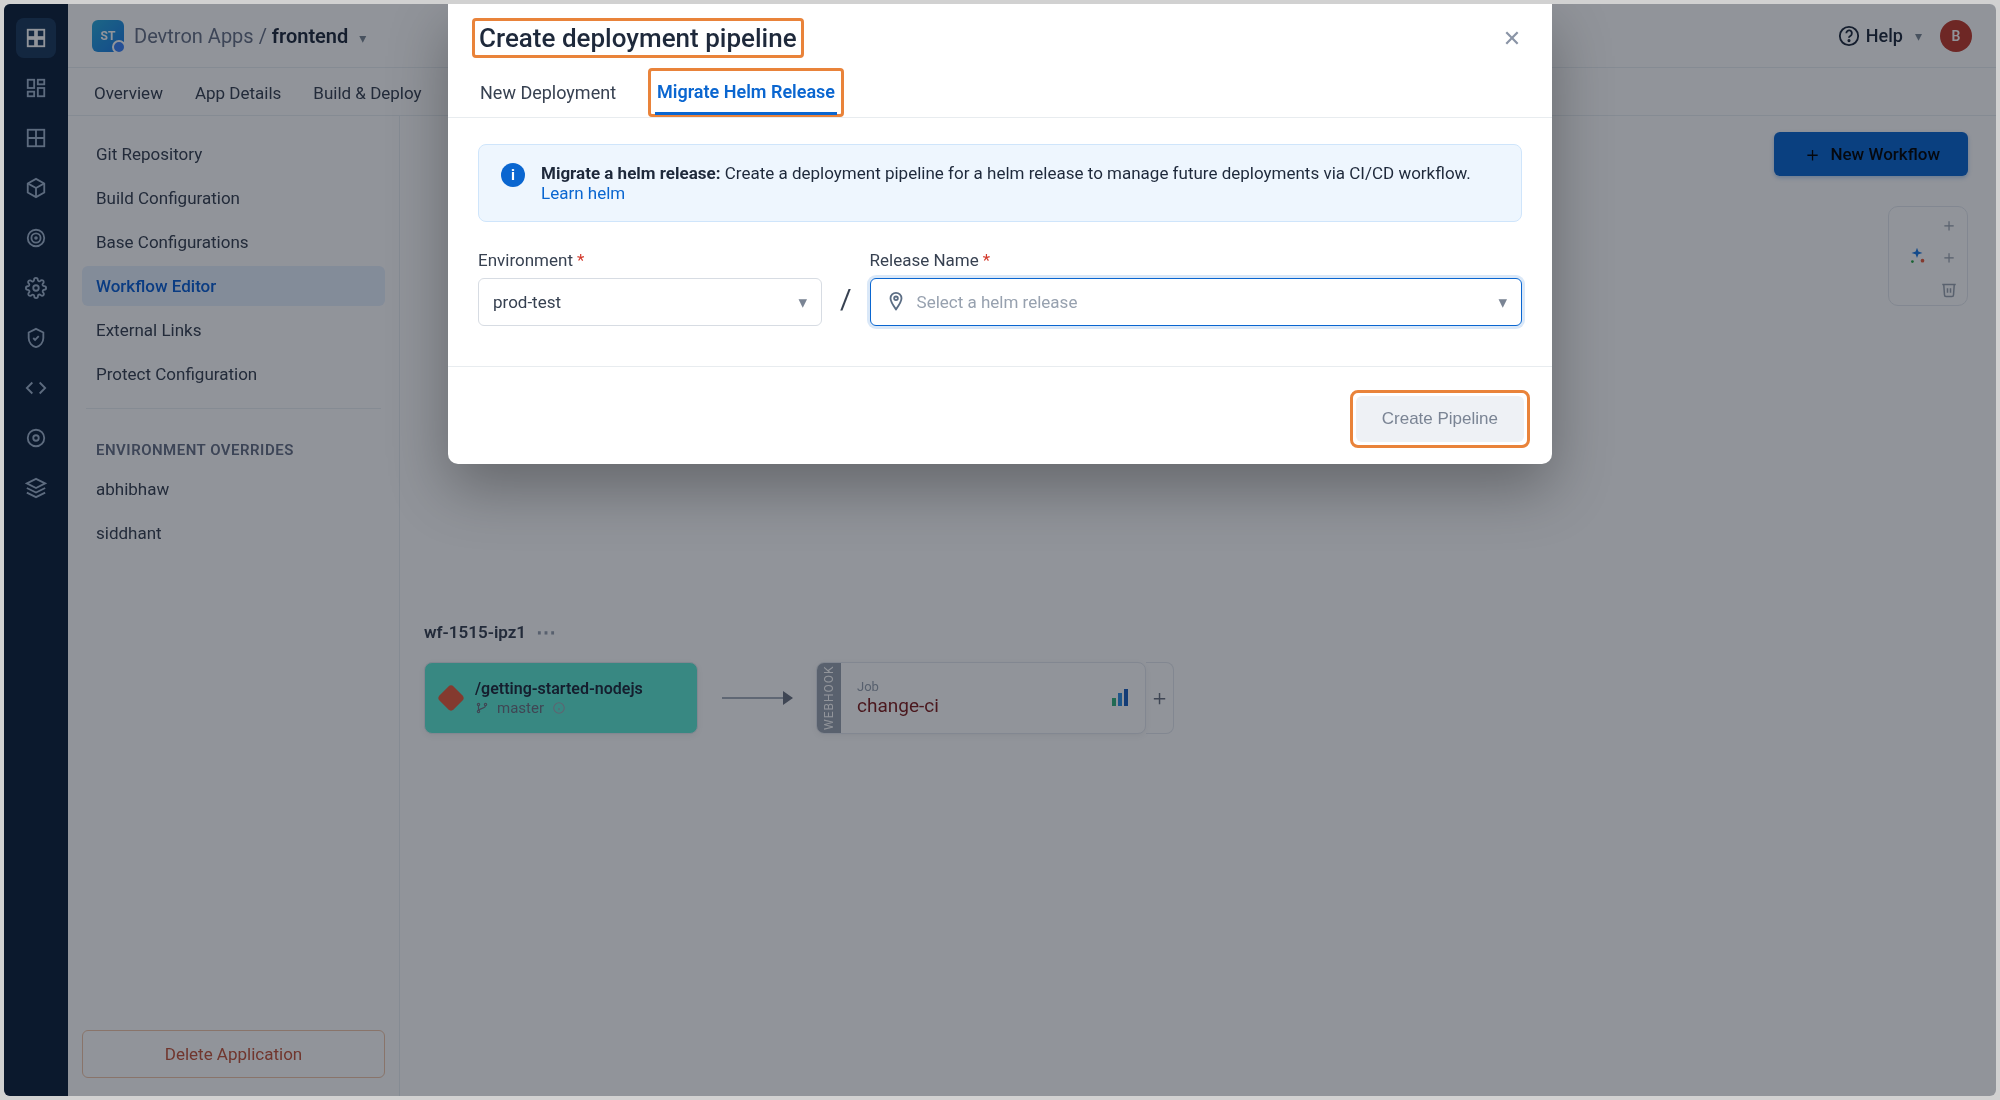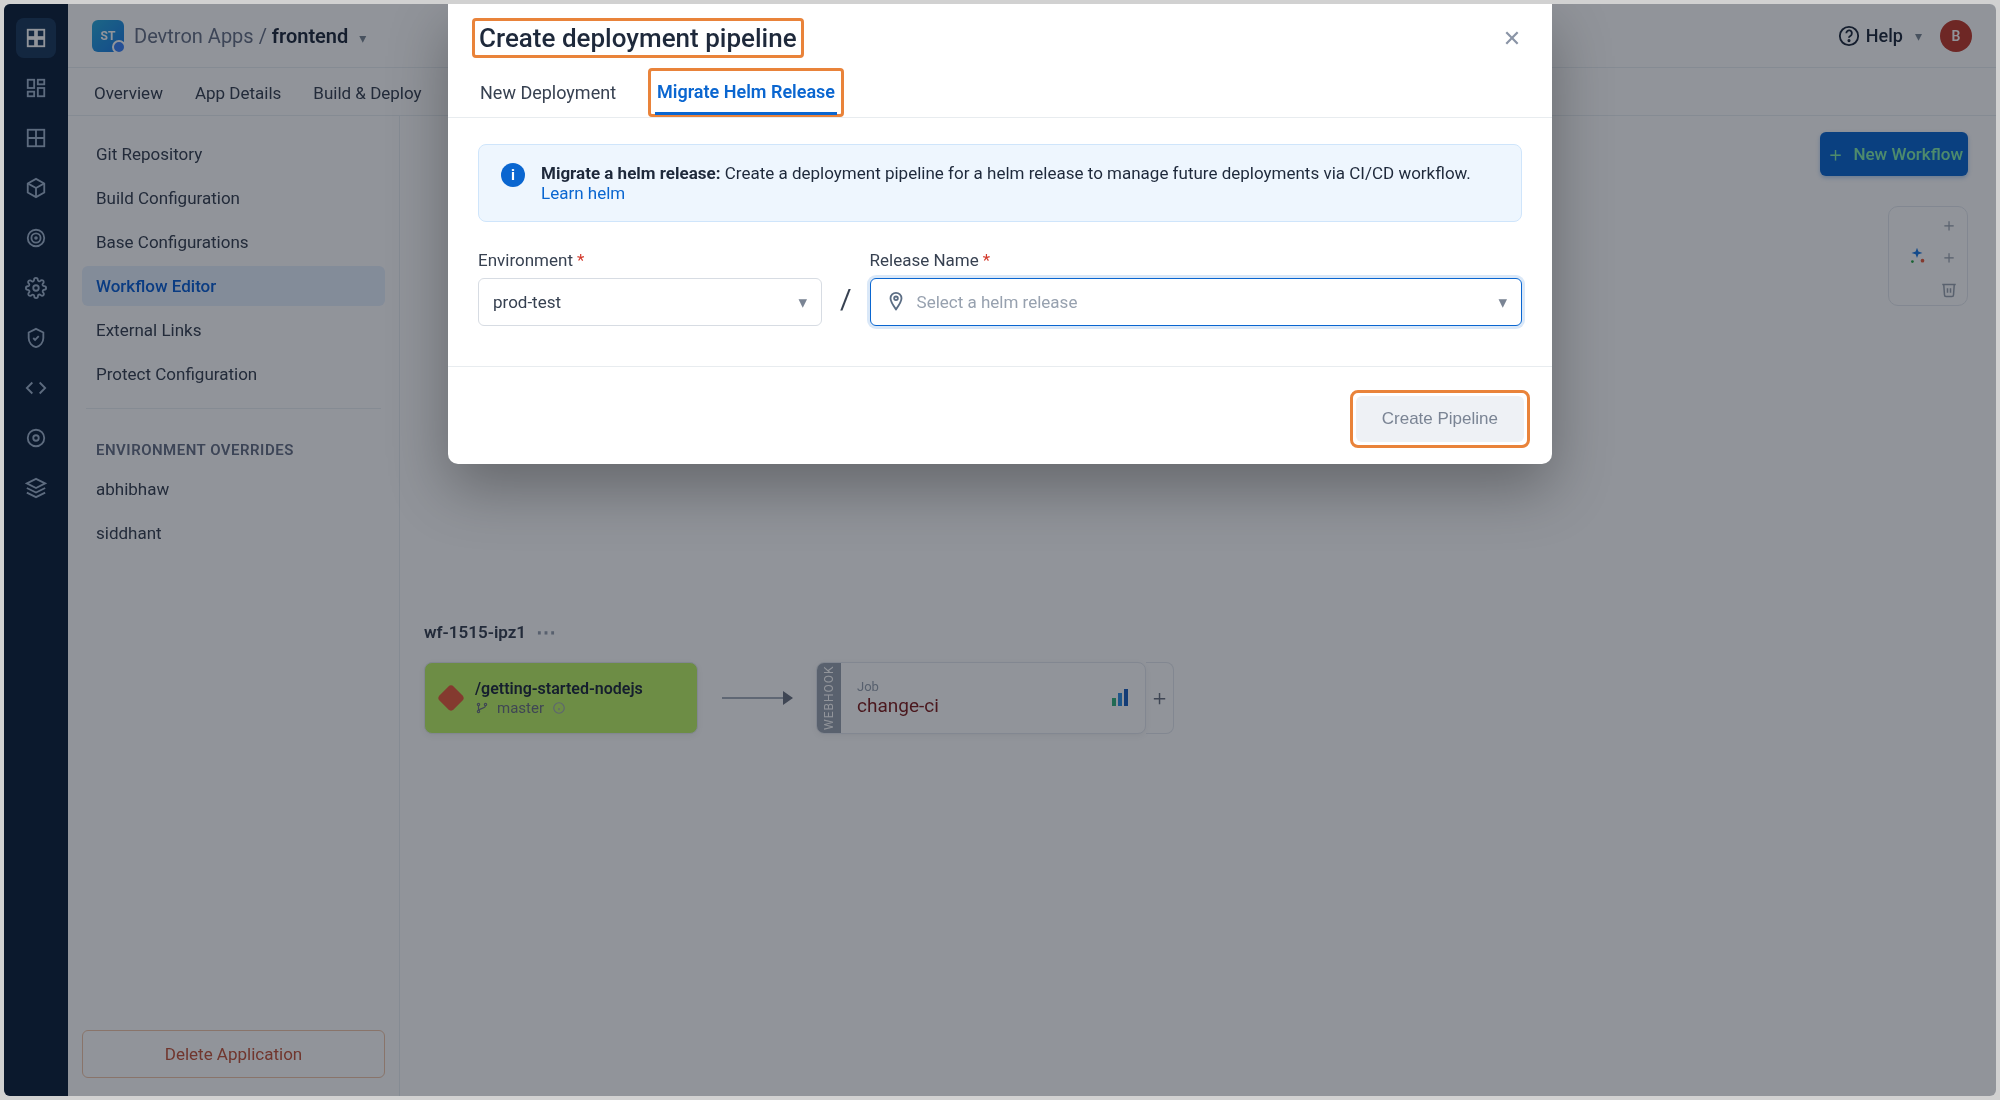--- a/index.html
+++ b/index.html
@@ -34,27 +34,27 @@
   .body-row { display:flex; flex:1; min-height:0;}
   .sidebar { width:332px; border-right:1px solid #eaeef3; padding:18px 14px; display:flex; flex-direction:column; gap:4px; position:relative; }
   .sidebar .nav-item { padding:10px 14px; border-radius:6px; color:#374151; font-size:17px; cursor:pointer; }
   .sidebar .nav-item.active { background:#e6f0fe; color:#0a5fd4; font-weight:500; }
   .sidebar .section-label { padding:18px 14px 6px 14px; color:#667085; letter-spacing:.5px; font-size:15px; font-weight:600; }
   .sidebar .divider { height:1px; background:#eaeef3; margin:10px 4px; }
   .delete-btn { margin-top:auto; border:1px solid #f0c5a8; color:#c4553b; border-radius:6px; height:48px; display:flex; align-items:center; justify-content:center; font-size:17px; cursor:pointer; }
 
   
   .canvas { flex:1; padding:24px 24px; position:relative; overflow:hidden; }
-  .new-wf-btn { position:absolute; right:28px; top:16px; height:44px; padding:0 5px; border-radius:6px; background:#0a66d0; color:#86efac; font-size:17px; display:flex; align-items:center; gap:8px; font-weight:500; cursor:pointer; box-shadow:0 2px 4px rgba(10,102,208,.3);}
+  .new-wf-btn { position:absolute; right:28px; top:16px; height:44px; padding:0 28px; border-radius:6px; background:#0a66d0; color:#000000; font-size:17px; display:flex; align-items:center; gap:8px; font-weight:500; cursor:pointer; box-shadow:0 2px 4px rgba(10,102,208,.3);}
   .plus { font-size:20px; line-height:0; }
 
   .wf-group { margin-top:140px; }
   .wf-title { display:flex; align-items:center; gap:10px; color:#374151; font-size:17px; font-weight:600; margin-bottom:18px;}
   .wf-row { display:flex; align-items:center; gap:24px; }
-  .card { background:#bef264; border:1px solid #e4e8ee; border-radius:8px; box-shadow:0 2px 6px rgba(0,0,0,.06); width:274px; height:72px; display:flex; align-items:center; padding:0 16px; gap:14px;}
+  .card { background:#5eead4; border:1px solid #e4e8ee; border-radius:8px; box-shadow:0 2px 6px rgba(0,0,0,.06); width:274px; height:72px; display:flex; align-items:center; padding:0 16px; gap:14px;}
   .git-dot { width:20px; height:20px; border-radius:4px; transform:rotate(45deg); background:#e75c3c;}
   .card-text { font-size:16px; color:#1e293b; font-weight:600; line-height:1.3; }
   .card-sub { font-size:15px; color:#6b7280; font-weight:400; display:flex; align-items:center; gap:8px;}
   .arrow { width:70px; height:2px; background:#a5adba; position:relative;}
   .arrow::after { content:""; position:absolute; right:-1px; top:-6px; border-left:10px solid #6b7280; border-top:7px solid transparent; border-bottom:7px solid transparent;}
   .job-card { display:flex; background:#fff; border:1px solid #e4e8ee; border-radius:8px; box-shadow:0 2px 6px rgba(0,0,0,.06); width:330px; height:72px; align-items:center; overflow:hidden;}
   .job-left { width:24px; height:100%; background:#9aa3af; display:flex; align-items:center; justify-content:center; color:#fff; writing-mode:vertical-rl; transform:rotate(180deg); font-size:12px; letter-spacing:1px;}
   .job-body { flex:1; padding:0 16px; }
   .job-caption { font-size:13px; color:#97a1af; }
   .job-name { font-size:19px; color:#7f1d1d; }

